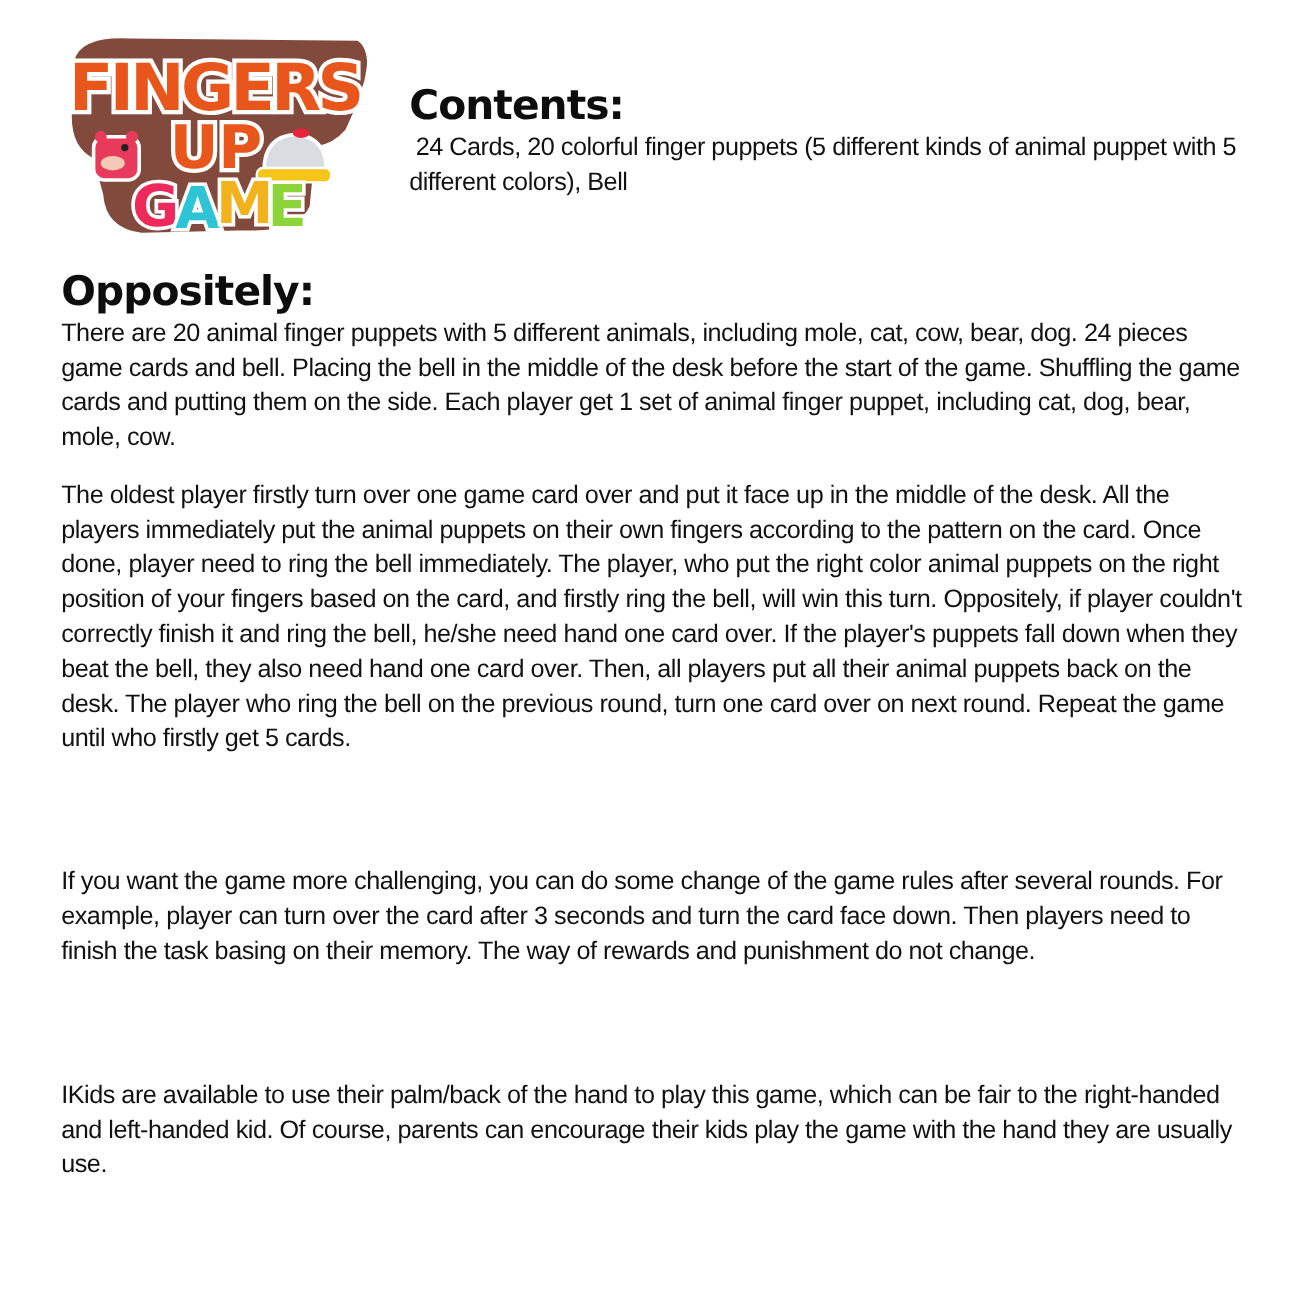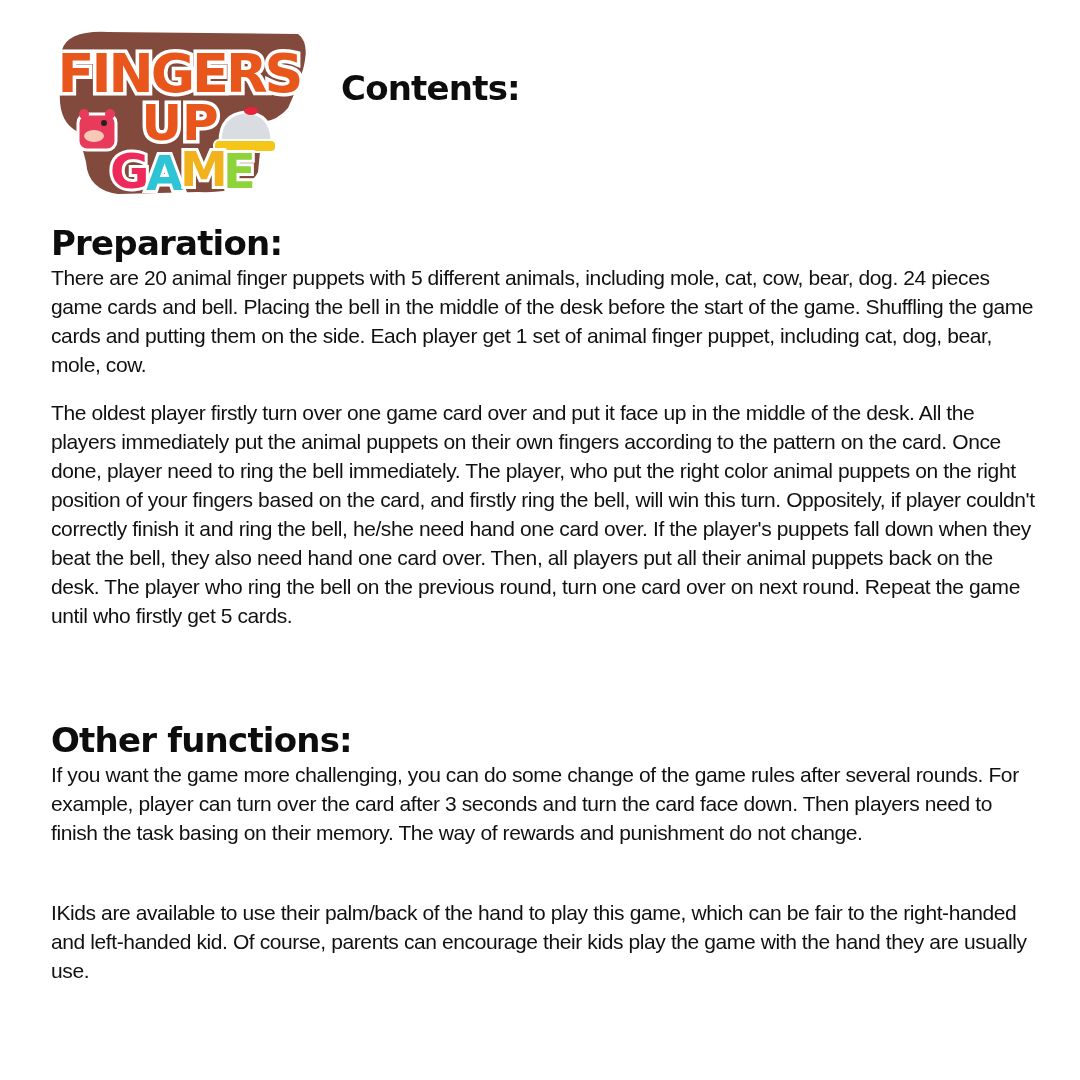--- a/index.html
+++ b/index.html
@@ -62,31 +62,31 @@
       <text x="62" y="166" fill="#ee2a5a">G</text>
       <text x="98" y="168" fill="#2ec4d6">A</text>
       <text x="132" y="164" fill="#f2b21c">M</text>
       <text x="175" y="166" fill="#8cd43a">E</text>
     </g>
   </svg>
 </div>
 
 <div class="contents">
   <h2>Contents:</h2>
+  <p> 24 Cards, 20 colorful finger puppets (5 different kinds of animal puppet with 5 different colors), Bell</p>
 </div>
 
 <div class="section s-prep">
-  <h2>Preparation:</h2>
+  <h2>Oppositely:</h2>
   <p>There are 20 animal finger puppets with 5 different animals, including mole, cat, cow, bear, dog. 24 pieces game cards and bell. Placing the bell in the middle of the desk before the start of the game. Shuffling the game cards and putting them on the side. Each player get 1 set of animal finger puppet, including cat, dog, bear, mole, cow.</p>
 </div>
 
 <div class="section s-setup">
   <p>The oldest player firstly turn over one game card over and put it face up in the middle of the desk. All the players immediately put the animal puppets on their own fingers according to the pattern on the card. Once done, player need to ring the bell immediately. The player, who put the right color animal puppets on the right position of your fingers based on the card, and firstly ring the bell, will win this turn. Oppositely, if player couldn't correctly finish it and ring the bell, he/she need hand one card over. If the player's puppets fall down when they beat the bell, they also need hand one card over. Then, all players put all their animal puppets back on the desk. The player who ring the bell on the previous round, turn one card over on next round. Repeat the game until who firstly get 5 cards.</p>
 </div>
 
 <div class="section s-other">
-  <h2>Other functions:</h2>
   <p>If you want the game more challenging, you can do some change of the game rules after several rounds. For example, player can turn over the card after 3 seconds and turn the card face down. Then players need to finish the task basing on their memory. The way of rewards and punishment do not change.</p>
 </div>
 
 <div class="section s-remind">
   <p>IKids are available to use their palm/back of the hand to play this game, which can be fair to the right-handed and left-handed kid. Of course, parents can encourage their kids play the game with the hand they are usually use.</p>
 </div>
 
 </body></html>

